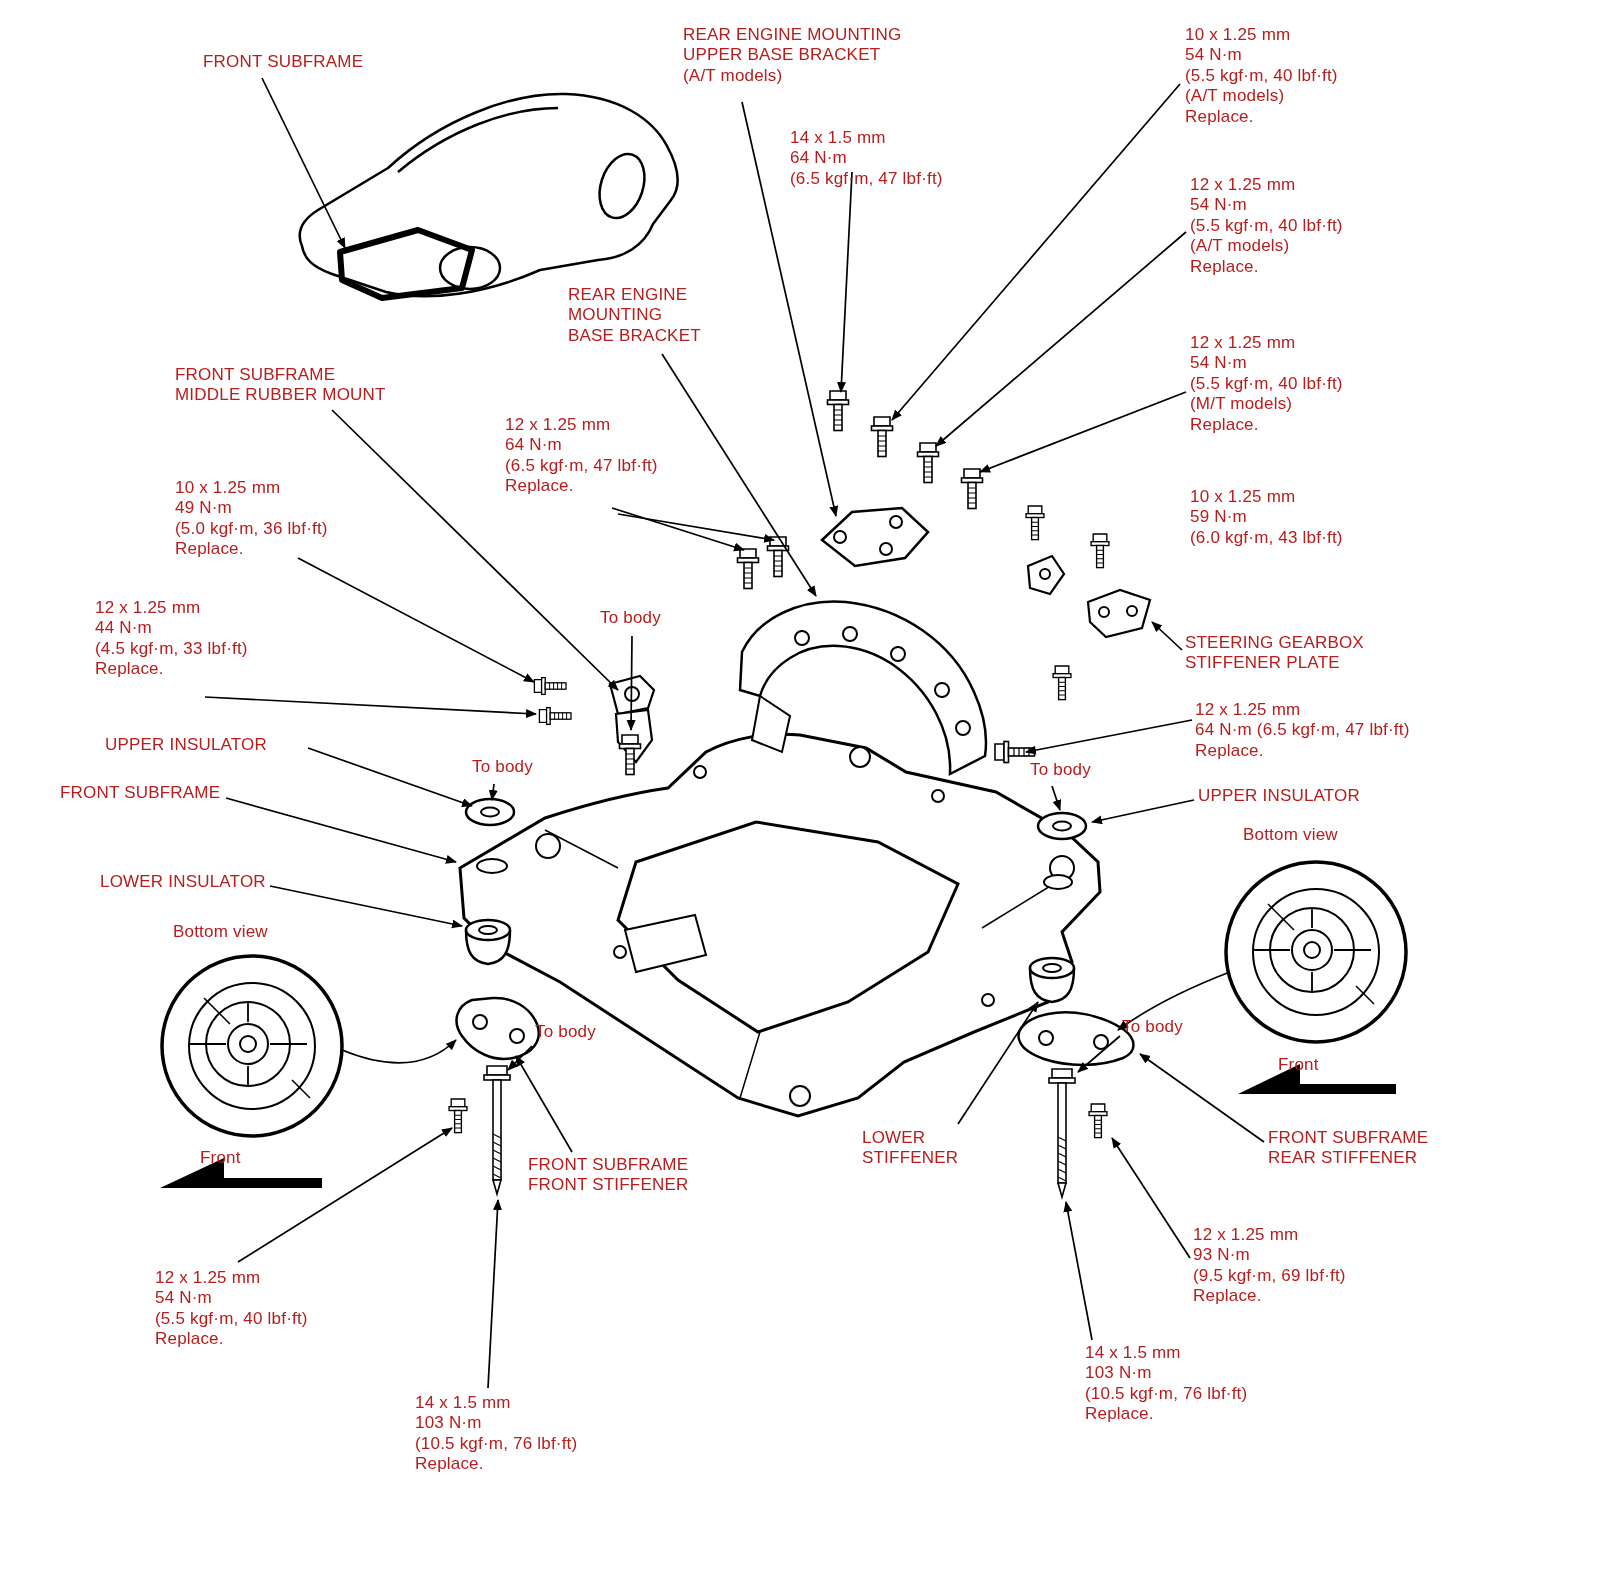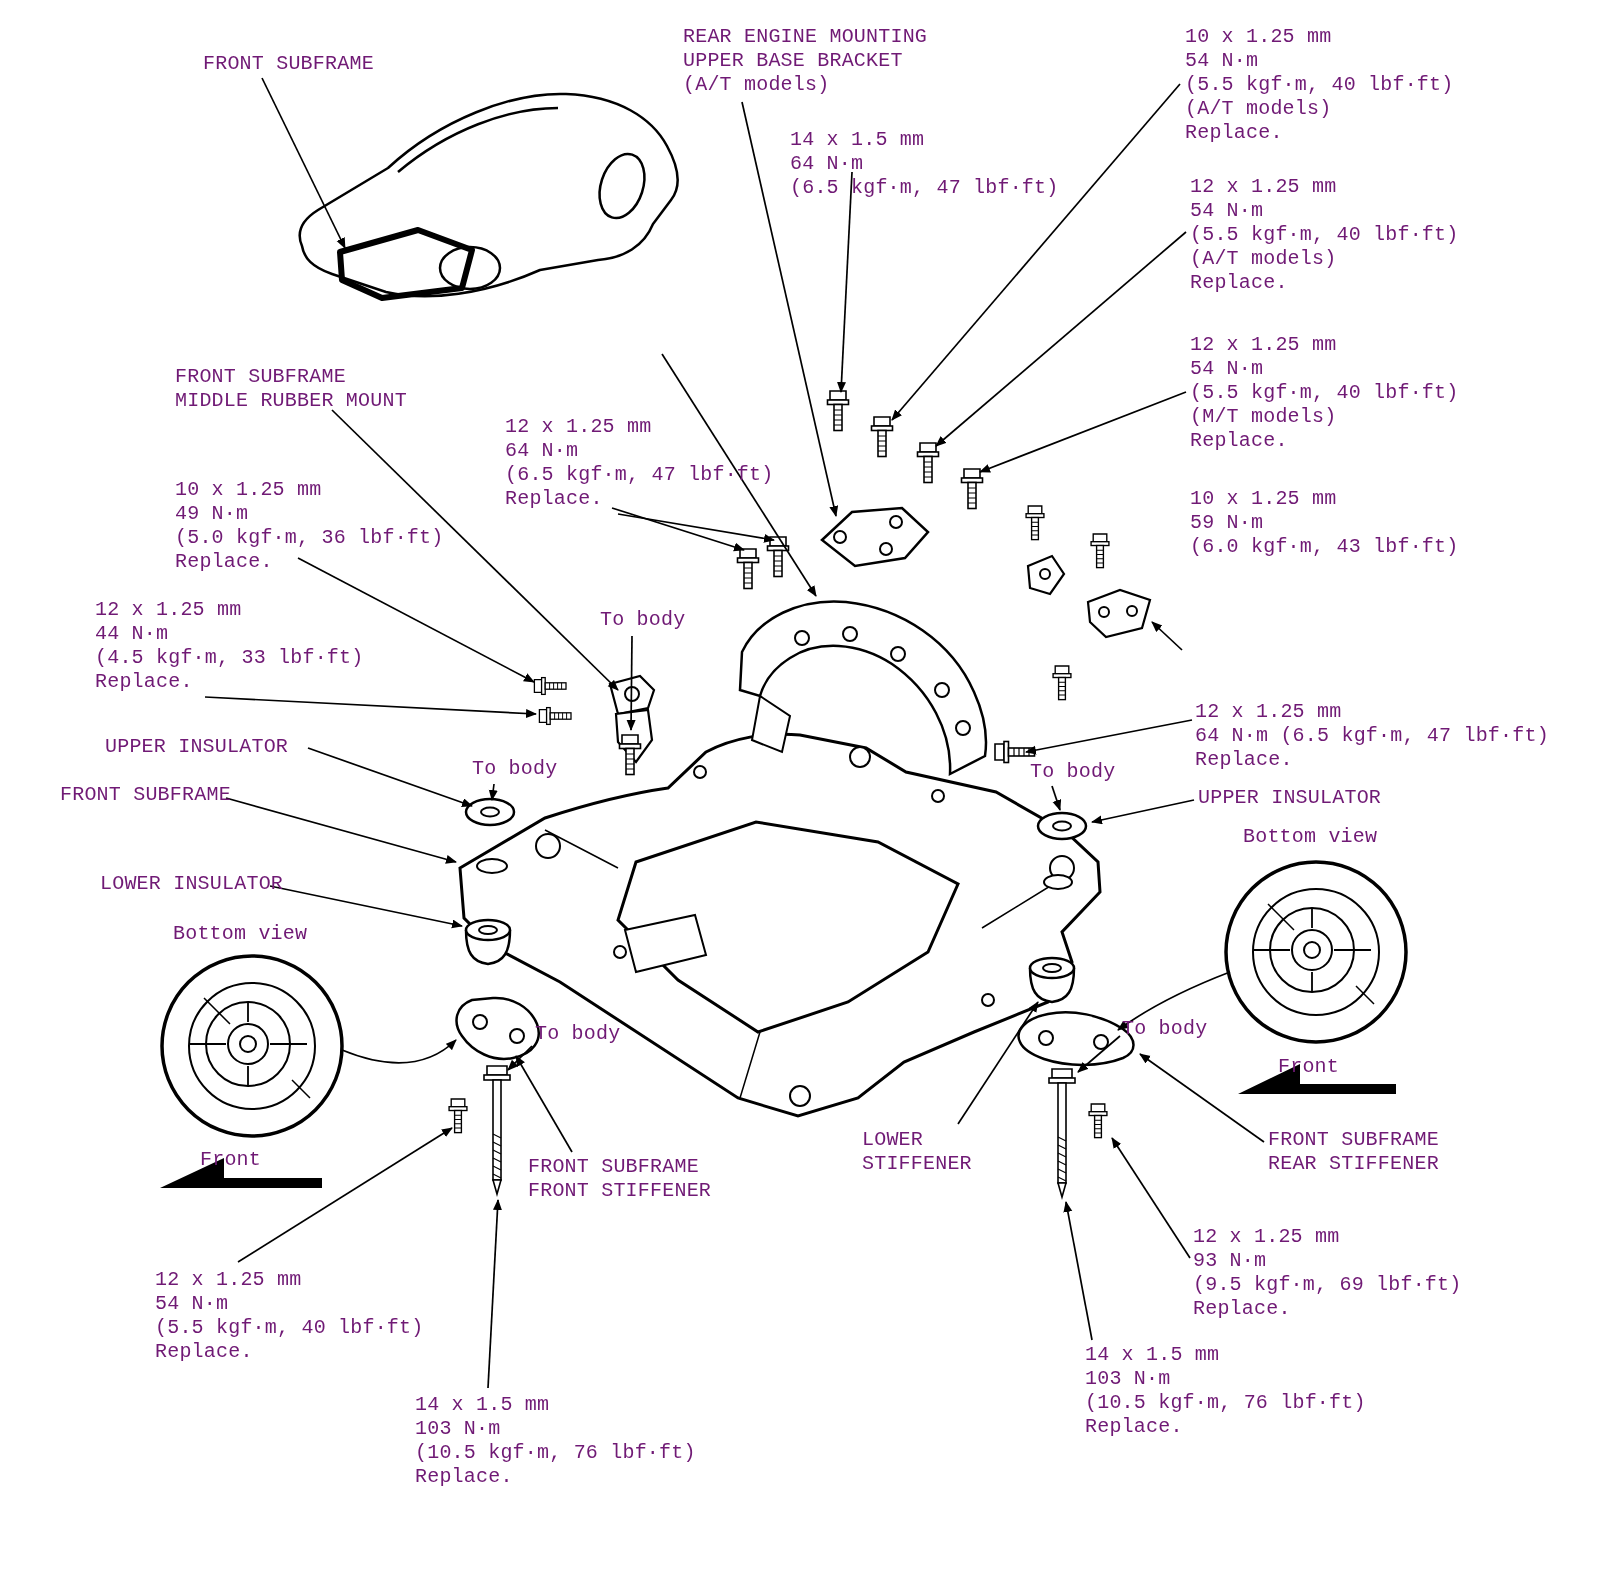--- a/index.html
+++ b/index.html
@@ -3,22 +3,22 @@
 <meta charset="utf-8">
 <style>
   * { margin:0; padding:0; box-sizing:border-box; }
   html,body { background:#ffffff; }
   .stage {
     position:relative; width:1600px; height:1588px; background:#fff;
     font-family:"Liberation Sans", sans-serif; overflow:hidden;
   }
   svg.art { position:absolute; left:0; top:0; }
   .lbl {
-    position:absolute; font-size:20px; line-height:1.2;
-    white-space:pre-line; color:#701a75; letter-spacing:0.2px;font-family:Liberation Mono, monospace;
+    position:absolute; font-size:17px; line-height:1.2;
+    white-space:pre-line; color:#b91c1c; letter-spacing:0.2px;
   }
 </style>
 </head>
 <body>
 
 <div class="stage">
 
   <svg class="art" width="1600" height="1588" viewBox="0 0 1600 1588">
     <defs>
       <marker id="ah" markerWidth="12" markerHeight="10" refX="10" refY="4.5" orient="auto" markerUnits="userSpaceOnUse">
@@ -206,20 +206,23 @@
 (A/T models)
 Replace.</div>
   <div class="lbl" style="left:790px;top:128px">14 x 1.5 mm
 64 N·m
 (6.5 kgf·m, 47 lbf·ft)</div>
   <div class="lbl" style="left:1190px;top:175px">12 x 1.25 mm
 54 N·m
 (5.5 kgf·m, 40 lbf·ft)
 (A/T models)
 Replace.</div>
+  <div class="lbl" style="left:568px;top:285px">REAR ENGINE
+MOUNTING
+BASE BRACKET</div>
   <div class="lbl" style="left:1190px;top:333px">12 x 1.25 mm
 54 N·m
 (5.5 kgf·m, 40 lbf·ft)
 (M/T models)
 Replace.</div>
   <div class="lbl" style="left:175px;top:365px">FRONT SUBFRAME
 MIDDLE RUBBER MOUNT</div>
   <div class="lbl" style="left:505px;top:415px">12 x 1.25 mm
 64 N·m
 (6.5 kgf·m, 47 lbf·ft)
@@ -229,20 +232,22 @@
 (5.0 kgf·m, 36 lbf·ft)
 Replace.</div>
   <div class="lbl" style="left:1190px;top:487px">10 x 1.25 mm
 59 N·m
 (6.0 kgf·m, 43 lbf·ft)</div>
   <div class="lbl" style="left:95px;top:598px">12 x 1.25 mm
 44 N·m
 (4.5 kgf·m, 33 lbf·ft)
 Replace.</div>
   <div class="lbl" style="left:600px;top:608px">To body</div>
+  <div class="lbl" style="left:1185px;top:633px">STEERING GEARBOX
+STIFFENER PLATE</div>
   <div class="lbl" style="left:1195px;top:700px">12 x 1.25 mm
 64 N·m (6.5 kgf·m, 47 lbf·ft)
 Replace.</div>
   <div class="lbl" style="left:105px;top:735px">UPPER INSULATOR</div>
   <div class="lbl" style="left:472px;top:757px">To body</div>
   <div class="lbl" style="left:1030px;top:760px">To body</div>
   <div class="lbl" style="left:1198px;top:786px">UPPER INSULATOR</div>
   <div class="lbl" style="left:60px;top:783px">FRONT SUBFRAME</div>
   <div class="lbl" style="left:1243px;top:825px">Bottom view</div>
   <div class="lbl" style="left:100px;top:872px">LOWER INSULATOR</div>

